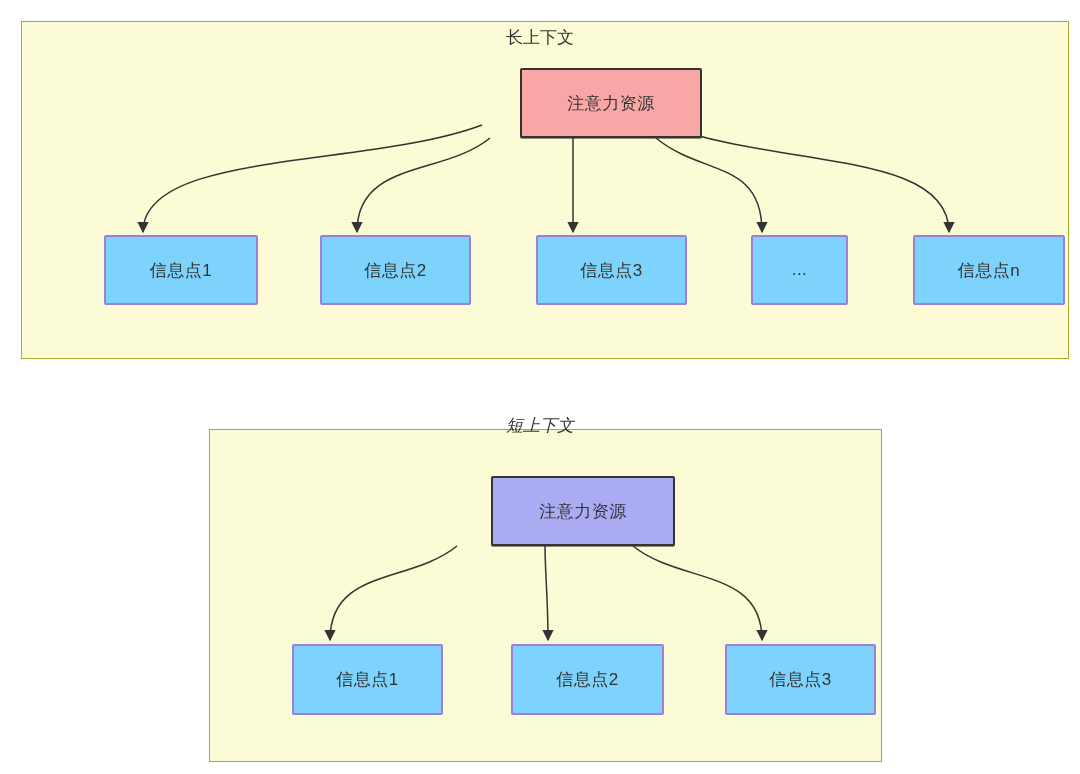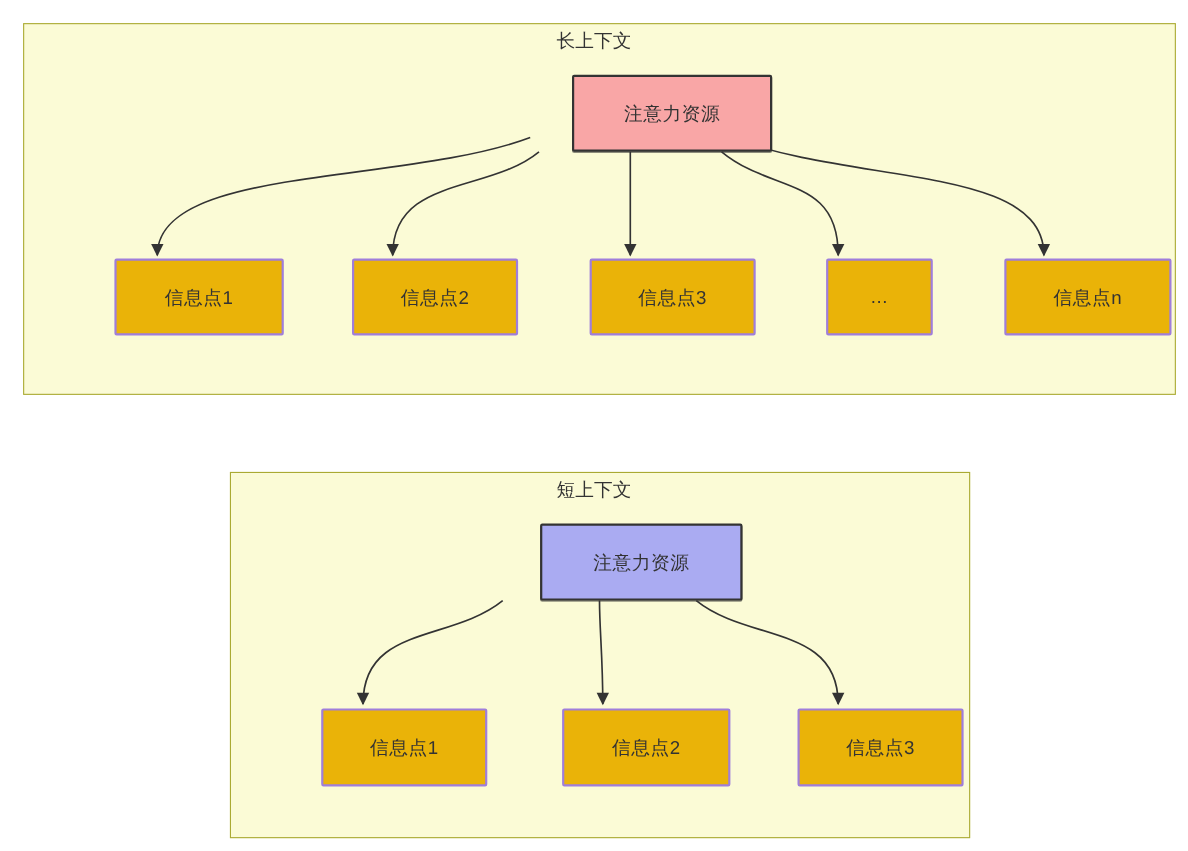--- a/index.html
+++ b/index.html
@@ -22,40 +22,40 @@
   .panel-short { left: 209px; top: 429px; width: 673px;  height: 333px; }
   .panel-title {
     position: absolute;
     left: 0; right: 0;
     text-align: center;
     font-size: 17px;
     font-weight: 400;
     color: #333333;
   }
   .title-long  { top: 26px; }
-  .title-short { top: 434px; }
+  .title-short { top: 414px; font-style: italic; }
   .box {
     position: absolute;
     box-sizing: border-box;
     display: flex;
     align-items: center;
     justify-content: center;
     font-size: 17px;
     border-radius: 2px;
     letter-spacing: 0.5px;
     margin-left: 38px;
   }
   .hub {
     border: 2.5px solid #333333;
     box-shadow: 0 1px 0 rgba(51,51,51,0.55);
   }
   .hub-long  { left: 482px; top: 68px;  width: 182px; height: 70px; background: #f9a6a6; }
   .hub-short { left: 453px; top: 476px; width: 184px; height: 70px; background: #aaabf2; }
   .node {
-    background: #eab308;
+    background: #7dd3fc;
     border: 2px solid #9f7edb;
   }
   .n-l  { top: 235px; height: 70px; }
   .n-s  { top: 644px; height: 71px; }
   .n-l1 { left: 66px;  width: 154px; }
   .n-l2 { left: 282px; width: 151px; }
   .n-l3 { left: 498px; width: 151px; }
   .n-l4 { left: 713px; width: 97px;  }
   .n-l5 { left: 875px; width: 152px; }
   .n-s1 { left: 254px; width: 151px; }

